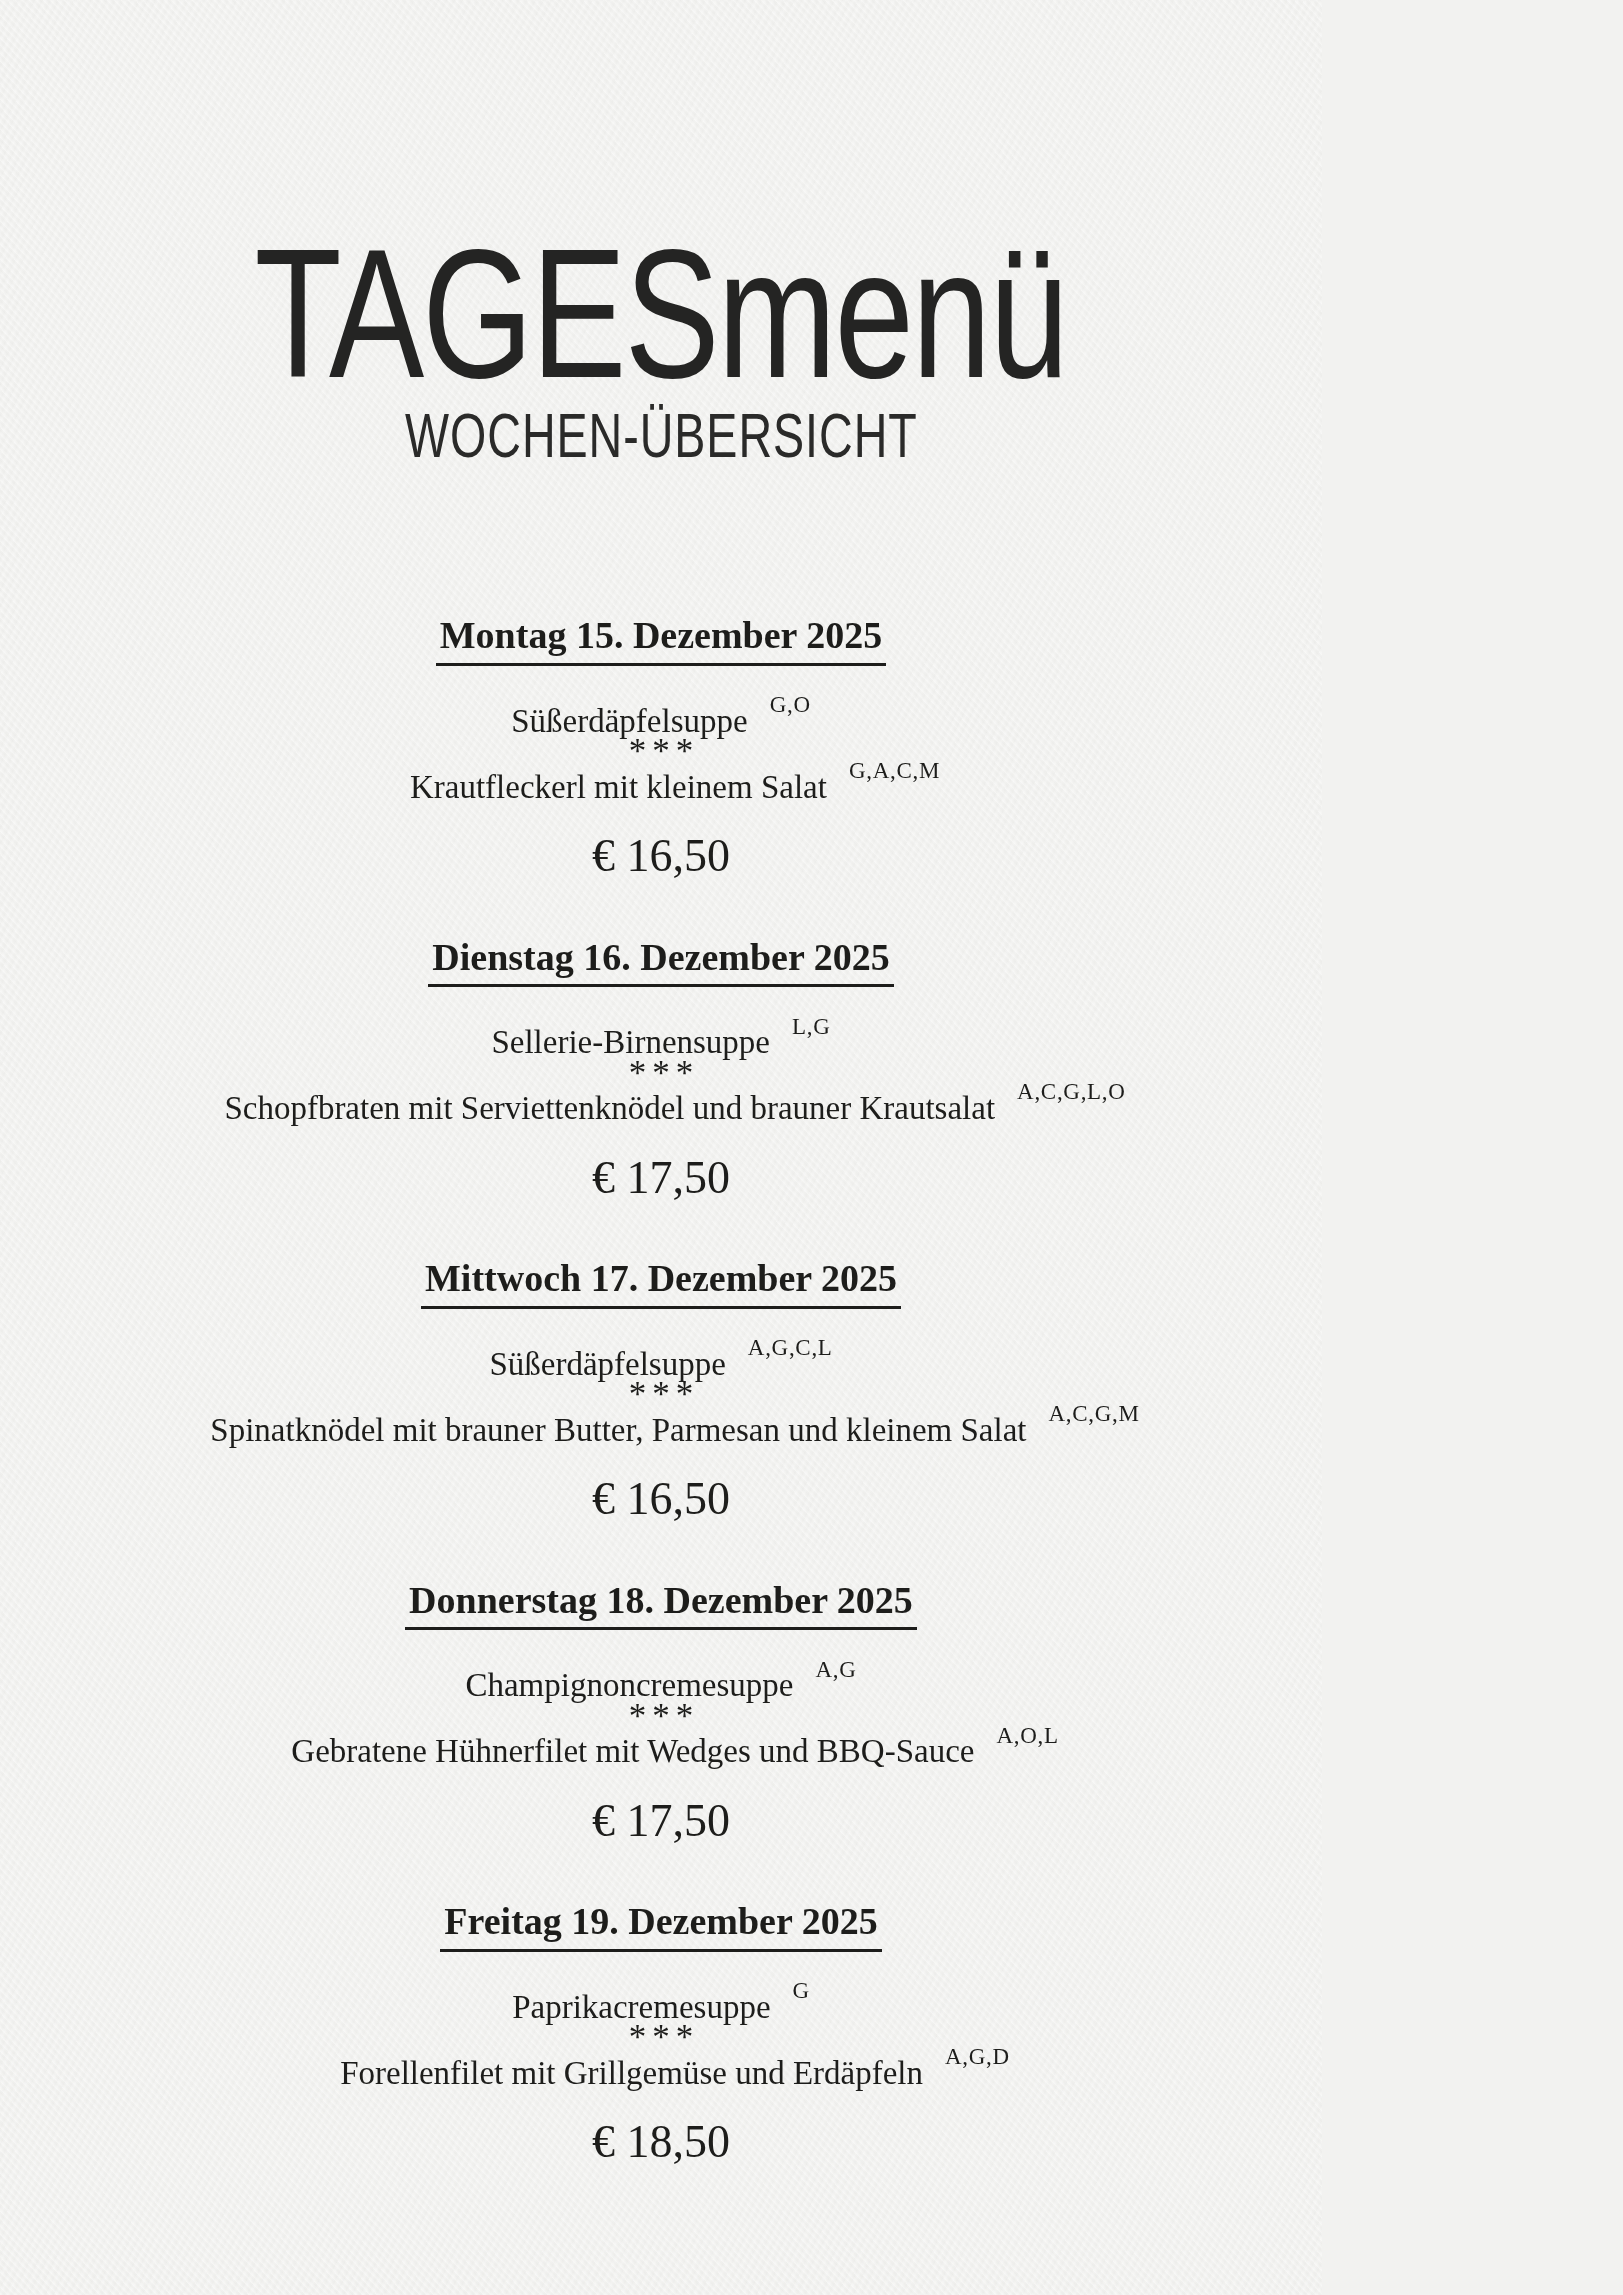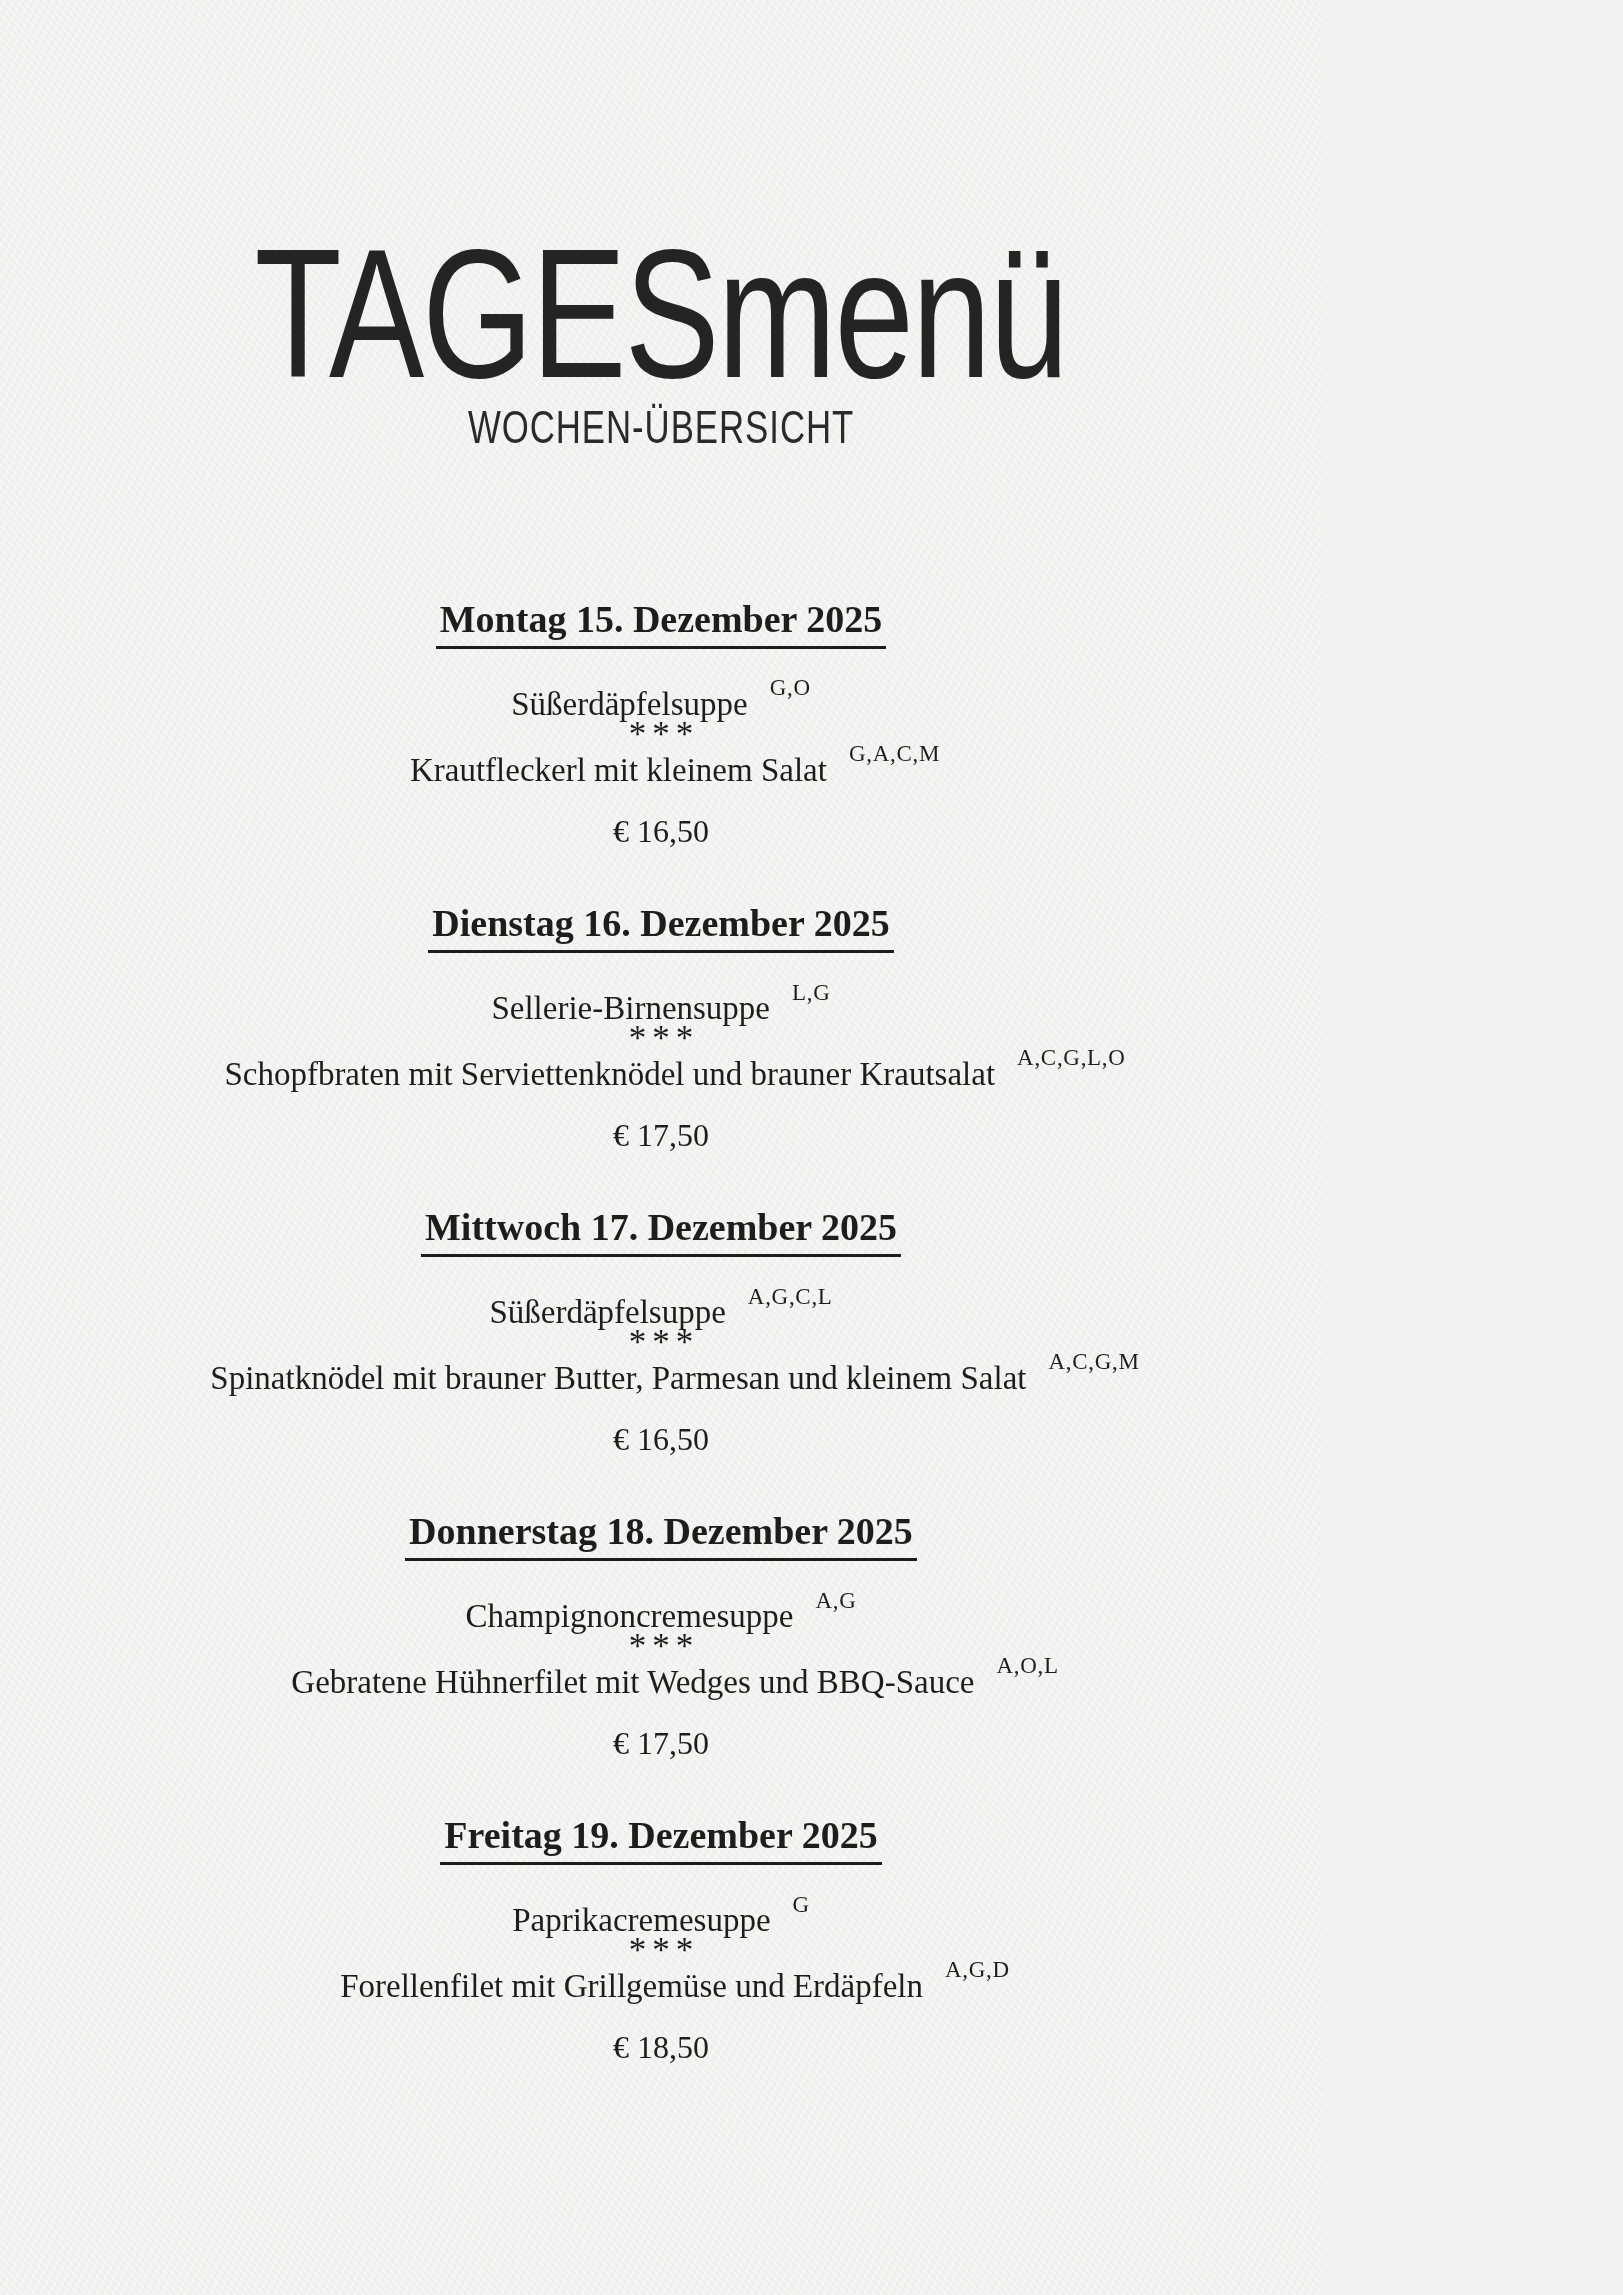--- a/index.html
+++ b/index.html
@@ -38,21 +38,21 @@
   }
   .brand-title .squeeze {
     display: inline-block;
     transform: scaleX(0.78);
     transform-origin: 50% 50%;
   }
   .brand-subtitle {
     margin: 3.9px 0 0;
     font-family: "Liberation Sans", sans-serif;
     font-weight: 400;
-    font-size: 47px;
+    font-size: 63px;
     line-height: 1.05;
     color: #2a2a29;
   }
   .brand-subtitle .squeeze {
     display: inline-block;
     transform: scaleX(0.74);
     transform-origin: 50% 50%;
     letter-spacing: 1.3px;
   }
 
@@ -96,21 +96,21 @@
     line-height: 0.55;
     letter-spacing: 5.9px;
     text-indent: 5.9px;
   }
   .dish.main-dish {
     margin-top: 5.2px;
     padding-left: 28px;
   }
   .price {
     margin: 19.6px 0 0;
-    font-size: 32px;
+    font-size: 46px;
     line-height: 1.25;
     text-align: center;
   }
 </style>
 </head>
 <body>
 
 <div class="page">
 
   <h1 class="brand-title"><span class="squeeze">TAGESmenü</span></h1>

